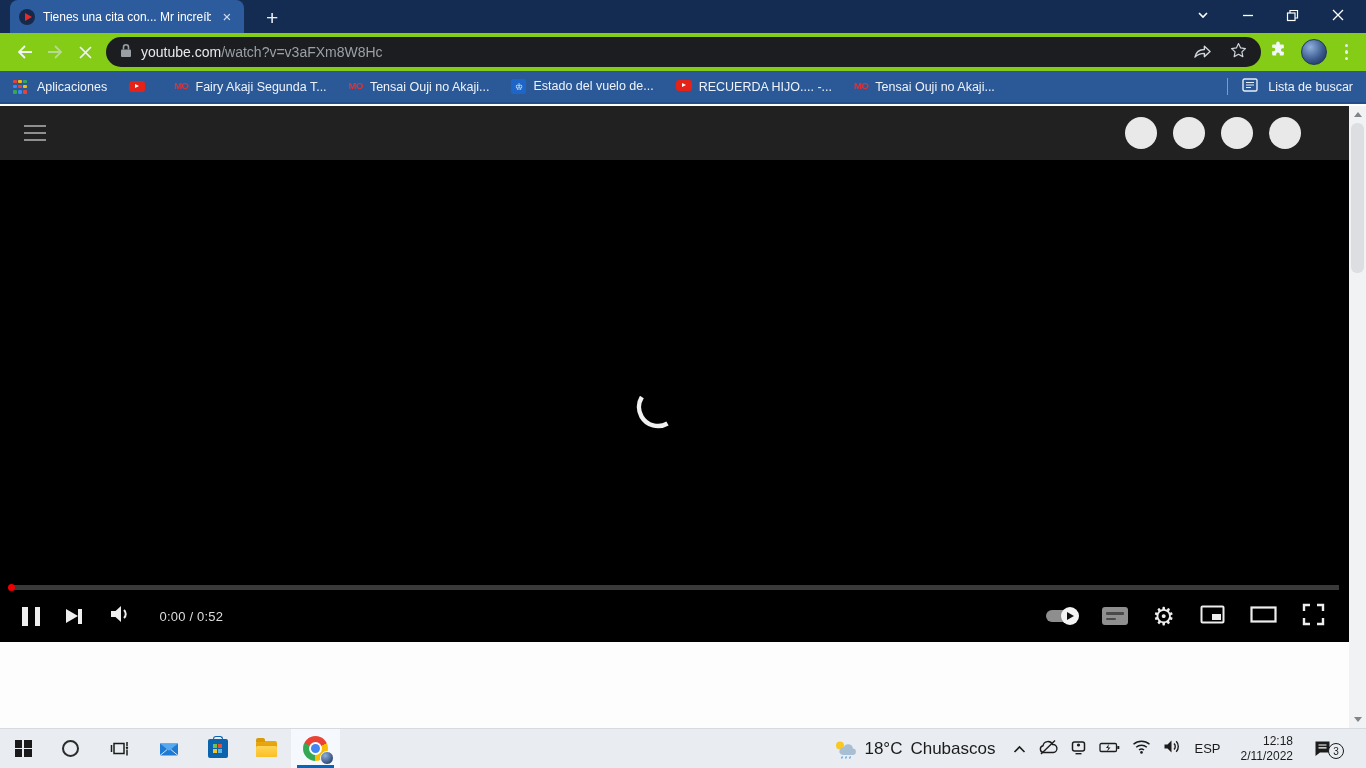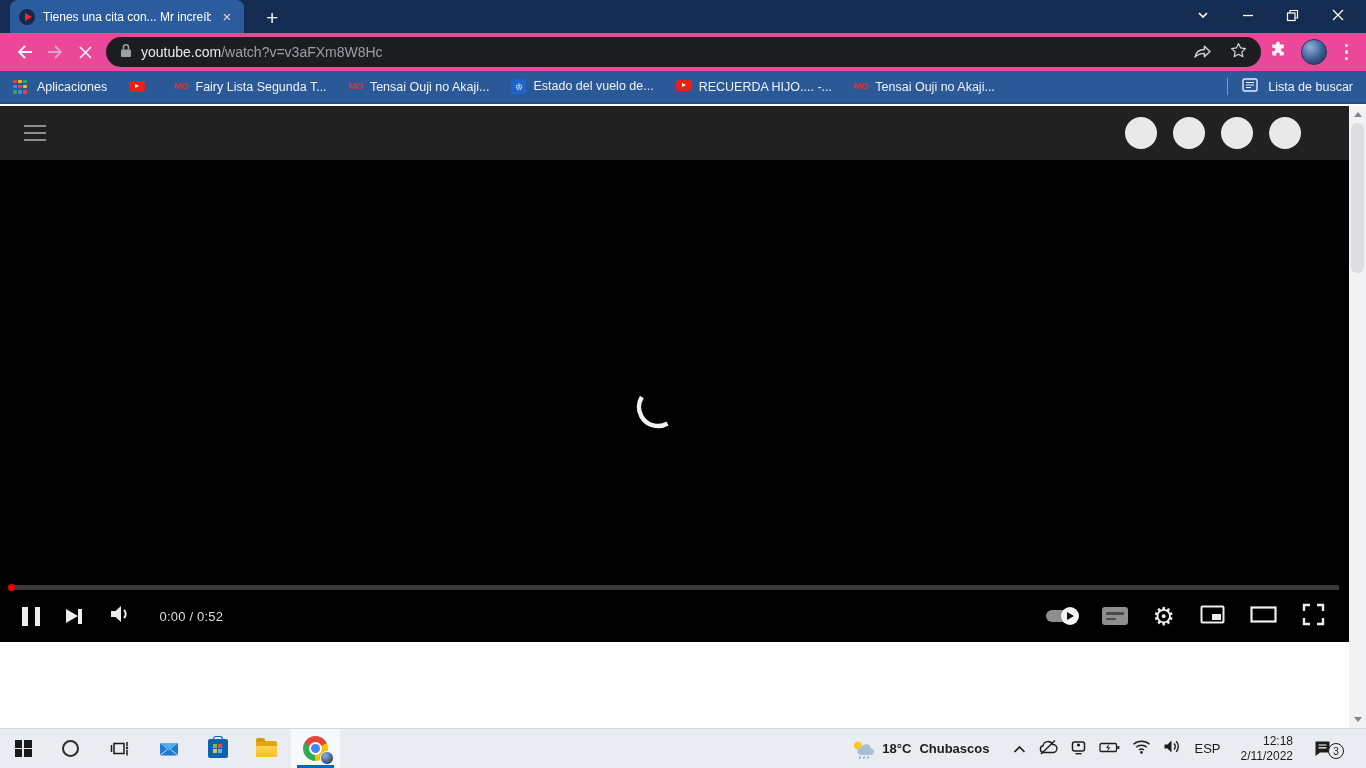--- a/index.html
+++ b/index.html
@@ -11,21 +11,21 @@
   .tab { margin-left:10px; width:234px; height:33px; background:#2d5c9e; border-radius:8px 8px 0 0; display:flex; align-items:center; padding:0 9px; gap:8px; }
   .fav { width:16px; height:16px; border-radius:50%; background:#17294a; position:relative; flex:0 0 16px; }
   .fav::after { content:""; position:absolute; left:5.5px; top:4px; border-left:7px solid #e62a2a; border-top:4px solid transparent; border-bottom:4px solid transparent; }
   .tab-title { color:#fff; font-size:12px; white-space:nowrap; overflow:hidden; flex:1; }
   .tab-close { color:#d7e1f0; font-size:15px; line-height:15px; width:16px; text-align:center; border-radius:50%; }
   .newtab { margin-left:22px; margin-bottom:5px; color:#e8eef7; font-size:21px; font-weight:300; line-height:21px; }
   .win-controls { position:absolute; right:6px; top:0; height:30px; display:flex; }
   .win-btn { width:45px; display:flex; align-items:center; justify-content:center; }
 
   
-  .toolbar { height:38px; background:#ec4899; display:flex; align-items:center; padding:0 10px; }
+  .toolbar { height:38px; background:#84cc16; display:flex; align-items:center; padding:0 10px; }
   .nav-btn { width:30px; height:30px; display:flex; align-items:center; justify-content:center; }
   .omnibox { flex:1; height:30px; background:#1c1d20; border-radius:15px; display:flex; align-items:center; padding:0 14px; margin:0 8px 0 6px; gap:9px; min-width:0; }
   .url { font-size:14px; white-space:nowrap; overflow:hidden; }
   .url .domain { color:#e8eaed; }
   .url .path { color:#9aa0a6; }
   .omni-right { margin-left:auto; display:flex; align-items:center; gap:18px; }
   .after-omni { display:flex; align-items:center; gap:14px; padding-right:4px; }
   .avatar { width:26px; height:26px; border-radius:50%; background:radial-gradient(circle at 35% 30%, #8fb0dd, #3c5b8f 55%, #1d2f50 95%); border:1px solid #20365c; }
   .kebab { display:flex; flex-direction:column; gap:3px; padding:0 4px; }
   .kebab i { width:3.4px; height:3.4px; border-radius:50%; background:#e7ebf2; }
@@ -100,21 +100,21 @@
   .store-grid { width:9px; height:9px; display:grid; grid-template-columns:1fr 1fr; gap:1px; }
   .folder { width:21px; height:16px; position:relative; background:linear-gradient(#e9a812,#d89a08); border-radius:2px; }
   .folder::before { content:""; position:absolute; top:-3px; left:0; width:9px; height:4px; background:#d89a08; border-radius:2px 2px 0 0; }
   .folder::after { content:""; position:absolute; left:0; right:0; bottom:0; height:11px; background:linear-gradient(#ffd457,#fbbf24); border-radius:1.5px; }
   .chrome-logo { width:25px; height:25px; border-radius:50%; background:conic-gradient(from -65deg, #ea4335 0 130deg, #fbbc05 130deg 245deg, #34a853 245deg 360deg); display:flex; align-items:center; justify-content:center; position:relative; }
   .chrome-logo .mid { width:13px; height:13px; border-radius:50%; background:#fff; display:flex; align-items:center; justify-content:center; }
   .chrome-logo .dot { width:9px; height:9px; border-radius:50%; background:#4285f4; }
   .avatar-badge { position:absolute; right:6px; bottom:3px; width:14px; height:14px; border-radius:50%; background:radial-gradient(circle at 35% 30%, #8fb0dd, #27406e 80%); border:1.5px solid #f5f9fd; }
 
   .tray { margin-left:auto; display:flex; align-items:center; gap:12px; padding-right:8px; color:#1b1b1b; }
-  .weather { display:flex; align-items:center; gap:8px; font-size:13px; margin-right:12px;font-weight:bold; }
+  .weather { display:flex; align-items:center; gap:8px; font-size:17px; margin-right:6px; }
   .esp { font-size:13px; }
   .clock { text-align:right; font-size:12px; line-height:15px; margin:0 8px; }
   .notif { display:flex; align-items:flex-end; position:relative; padding-right:10px; }
   .notif-badge { position:absolute; right:-2px; bottom:-2px; width:16px; height:16px; border-radius:50%; background:#e9edf1; border:1.5px solid #1b1b1b; font-size:10px; display:flex; align-items:center; justify-content:center; }
   .edge-strip { width:4px; border-left:1px solid #c9ccd0; }
 </style>
 </head>
 <body>
 
 <div class="screen">
@@ -218,21 +218,21 @@
     <span class="bm">
         <span>Aplicaciones</span>
       </span>
 
     <span class="bm">
       <span class="yt-ico"></span>
       <span></span>
     </span>
     <span class="bm">
       <span class="mo-ico">MO</span>
-      <span>Fairy Lista Segunda T...</span>
+      <span>Fairy Akaji Segunda T...</span>
     </span>
     <span class="bm">
       <span class="mo-ico">MO</span>
       <span>Tensai Ouji no Akaji...</span>
     </span>
     <span class="bm">
       <span class="klm-ico">♔</span>
       <span>Estado del vuelo de...</span>
     </span>
     <span class="bm">

